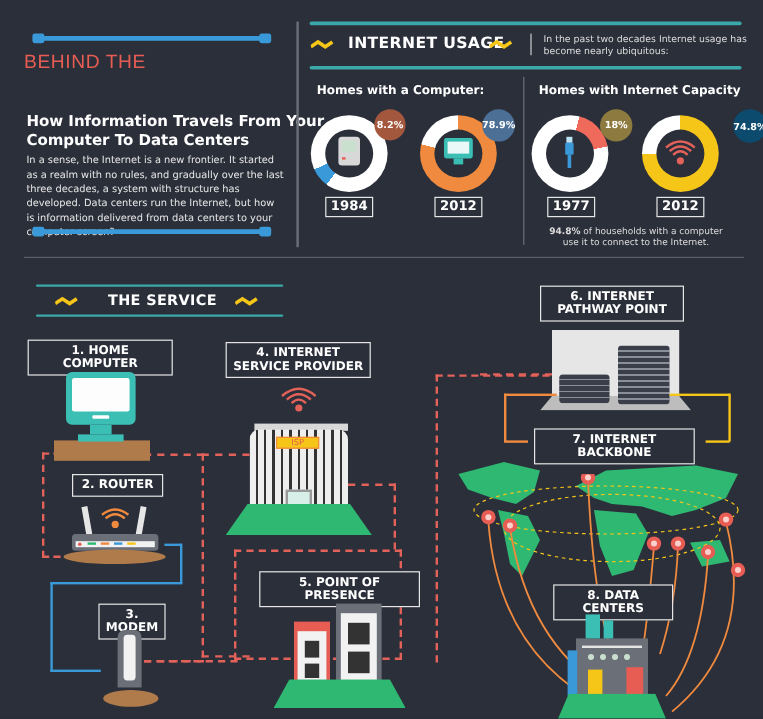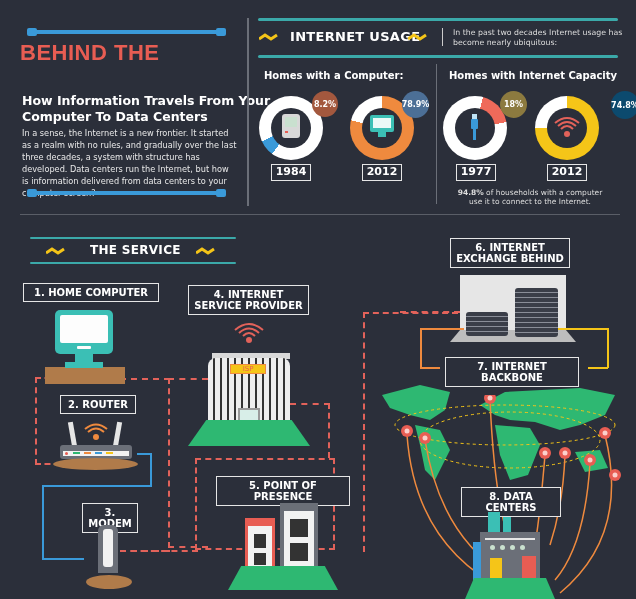--- a/index.html
+++ b/index.html
@@ -1,20 +1,20 @@
 <!DOCTYPE html>
 <html><head>
 <meta charset="utf-8">
 <style>
   * { box-sizing: border-box; margin: 0; padding: 0; }
   body { width: 636px; height: 599px; background: #2b2f3a; font-family: "DejaVu Sans", sans-serif; color: #fff; position: relative; overflow: hidden; }
   .abs { position: absolute; }
   .cable { position: absolute; height: 4px; background: #3a9ad9; border-radius: 2px; }
   .plug { position: absolute; width: 10px; height: 8px; background: #3a9ad9; border-radius: 2px; }
-  .title { position: absolute; left: 20px; top: 40px; color: #e85d53; font-family: "Liberation Sans", sans-serif; font-weight: bold; font-size: 22px; line-height: 26px; letter-spacing: 0.5px; }
+  .title { position: absolute; left: 20px; top: 40px; color: #e85d53; font-family: "Liberation Sans", sans-serif; font-weight: normal; font-size: 16px; line-height: 26px; letter-spacing: 0.5px; }
   .subtitle { position: absolute; left: 22px; top: 93px; font-weight: bold; font-size: 12.5px; line-height: 16px; }
   .intro { position: absolute; left: 22px; top: 127px; font-size: 8.2px; line-height: 12px; width: 215px; color: #e8e8e8; }
   .vsep { position: absolute; width: 2px; background: #6b6f78; }
   .tealline { position: absolute; height: 3px; background: #3ba9a9; border-radius: 2px; }
   .zig { position: absolute; width: 20px; height: 8px; }
   .sec-head { position: absolute; font-weight: bold; font-size: 13px; letter-spacing: 0.3px; }
   .boxlabel { position: absolute; border: 1.5px solid #e6e6e6; font-weight: bold; font-size: 10px; text-align: center; line-height: 11px; padding: 3px 4px; background: #2b2f3a; }
   .donut { position: absolute; border-radius: 50%; }
   .donut-hole { position: absolute; border-radius: 50%; background: #2b2f3a; }
   .pct { position: absolute; border-radius: 50%; font-size: 8px; font-weight: bold; display: flex; align-items: center; justify-content: center; }
@@ -117,21 +117,21 @@
 
 <div class="dash" style="left:35px;top:377px;width:25px;height:88px;border-width:2px 0 2px 2px;"></div>
 <div class="dash" style="left:120px;top:378px;width:50px;height:82px;border-width:2px 0 0 2px;border-left:none;"></div>
 <div class="dash" style="left:168px;top:378px;width:40px;height:170px;border-width:2px 0 2px 2px;"></div>
 <div class="dash" style="left:195px;top:380px;width:1px;height:170px;border-width:0;"></div>
 <div class="dash" style="left:195px;top:458px;width:140px;height:92px;border-width:2px 2px 2px 2px;border-top:2px dashed #e2625a;"></div>
 <div class="dash" style="left:290px;top:403px;width:40px;height:55px;border-width:2px 2px 0 0;"></div>
 <div class="dash" style="left:363px;top:312px;width:95px;height:240px;border-width:2px 0 0 2px;"></div>
 <div class="dash" style="left:120px;top:550px;width:78px;height:1px;border-width:2px 0 0 0;"></div>
 
-<div class="boxlabel" style="left:23px;top:283px;width:136px;">1. HOME COMPUTER</div>
+<div class="boxlabel" style="left:23px;top:283px;width:121px;">1. HOME COMPUTER</div>
 <div class="abs" style="left:55px;top:310px;width:58px;height:44px;background:#3bbfb5;border-radius:5px;">
   <div class="abs" style="left:5px;top:5px;width:48px;height:28px;background:#fdfdfd;border-radius:2px;"></div>
   <div class="abs" style="left:22px;top:36px;width:14px;height:3px;background:#fdfdfd;border-radius:1px;"></div>
 </div>
 <div class="abs" style="left:75px;top:354px;width:18px;height:8px;background:#3bbfb5;"></div>
 <div class="abs" style="left:45px;top:367px;width:80px;height:17px;background:#b07b4a;"></div>
 <div class="abs" style="left:65px;top:362px;width:38px;height:6px;background:#3bbfb5;"></div>
 
 <div class="boxlabel" style="left:60px;top:395px;width:76px;">2. ROUTER</div>
 <svg class="abs" style="left:83px;top:420px;" width="26" height="22" viewBox="0 0 26 22">
@@ -189,21 +189,21 @@
 </div>
 <div class="abs" style="left:280px;top:503px;width:38px;height:81px;background:#6b6f78;">
   <div class="abs" style="left:4px;top:8px;width:30px;height:73px;background:#f2f2f2;"></div>
   <div class="abs" style="left:10px;top:16px;width:18px;height:18px;background:#333;"></div>
   <div class="abs" style="left:10px;top:40px;width:18px;height:18px;background:#333;"></div>
 </div>
 <div class="abs" style="left:228px;top:566px;width:110px;height:24px;background:#2eb872;clip-path:polygon(12% 0,88% 0,100% 100%,0 100%);"></div>
 
 <div class="boxlabel" style="left:450px;top:238px;width:120px;">
   <div>6. INTERNET</div>
-  <div>EXCHANGE BEHIND</div>
+  <div>PATHWAY POINT</div>
 </div>
 <div class="abs" style="left:460px;top:275px;width:106px;height:65px;background:#e6e6e6;"></div>
 <div class="abs" style="left:450px;top:330px;width:126px;height:12px;background:#bdbdbd;clip-path:polygon(8% 0,92% 0,100% 100%,0 100%);"></div>
 <div class="abs" style="left:466px;top:312px;width:42px;height:24px;background:#3a3e48;border-radius:3px;
   background-image:repeating-linear-gradient(180deg,#3a3e48 0 4px,#8a8e98 4px 5px);"></div>
 <div class="abs" style="left:515px;top:288px;width:43px;height:49px;background:#3a3e48;border-radius:3px;
   background-image:repeating-linear-gradient(180deg,#3a3e48 0 4px,#8a8e98 4px 5px);"></div>
 <div class="dash" style="left:400px;top:311px;width:60px;height:1px;border-width:2px 0 0 0;"></div>
 
 <div class="abs" style="left:420px;top:328px;width:44px;height:2px;background:#ef8a3e;"></div>

